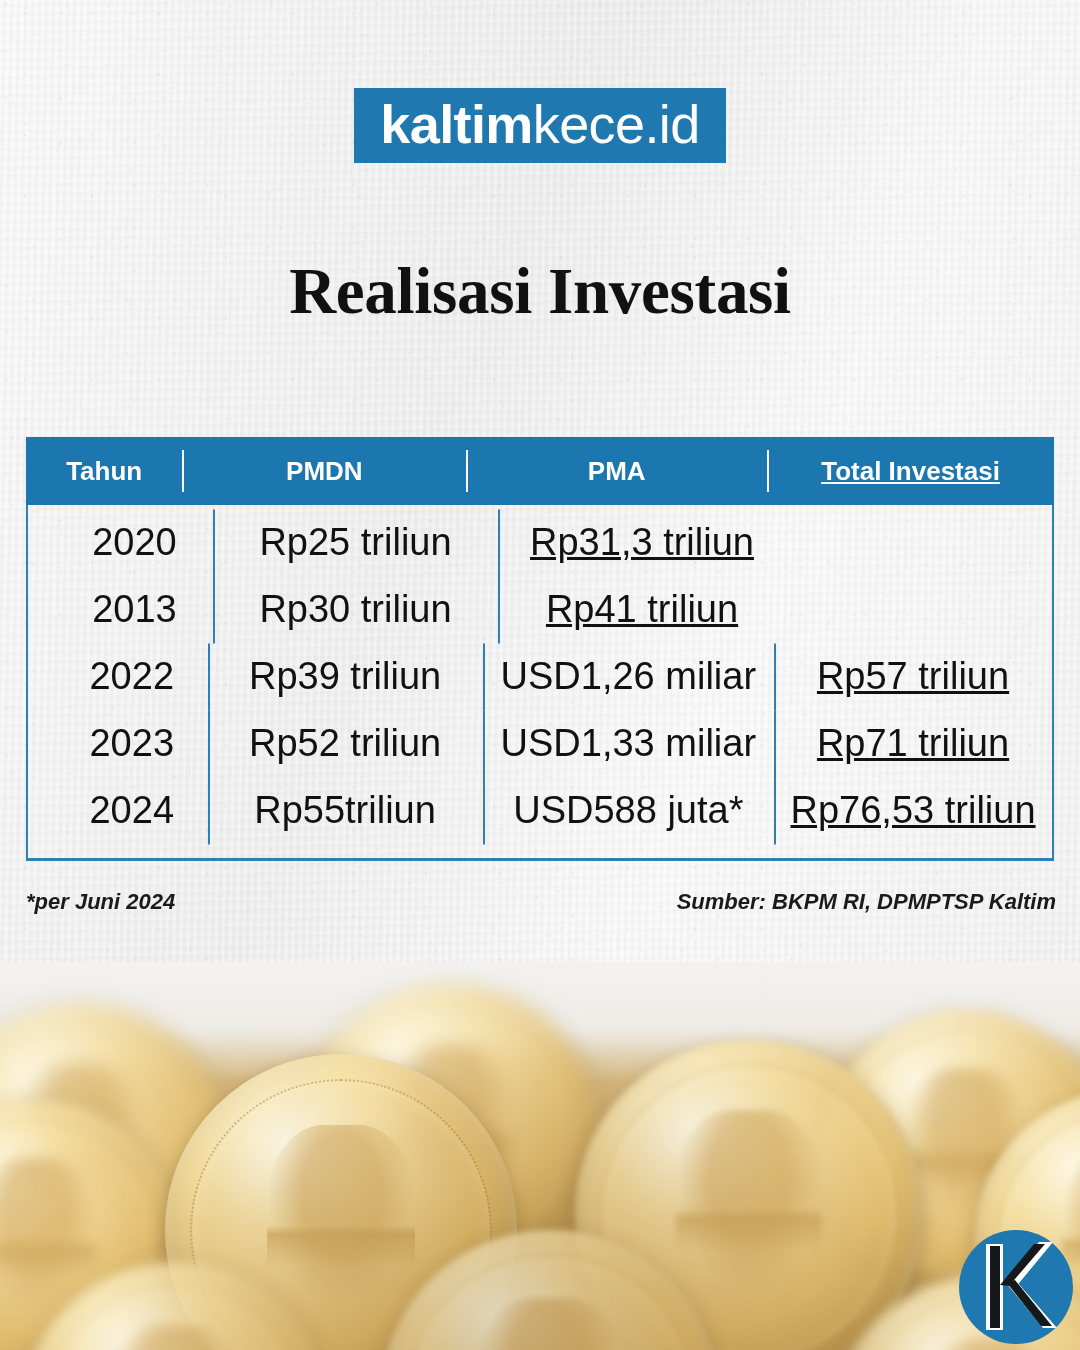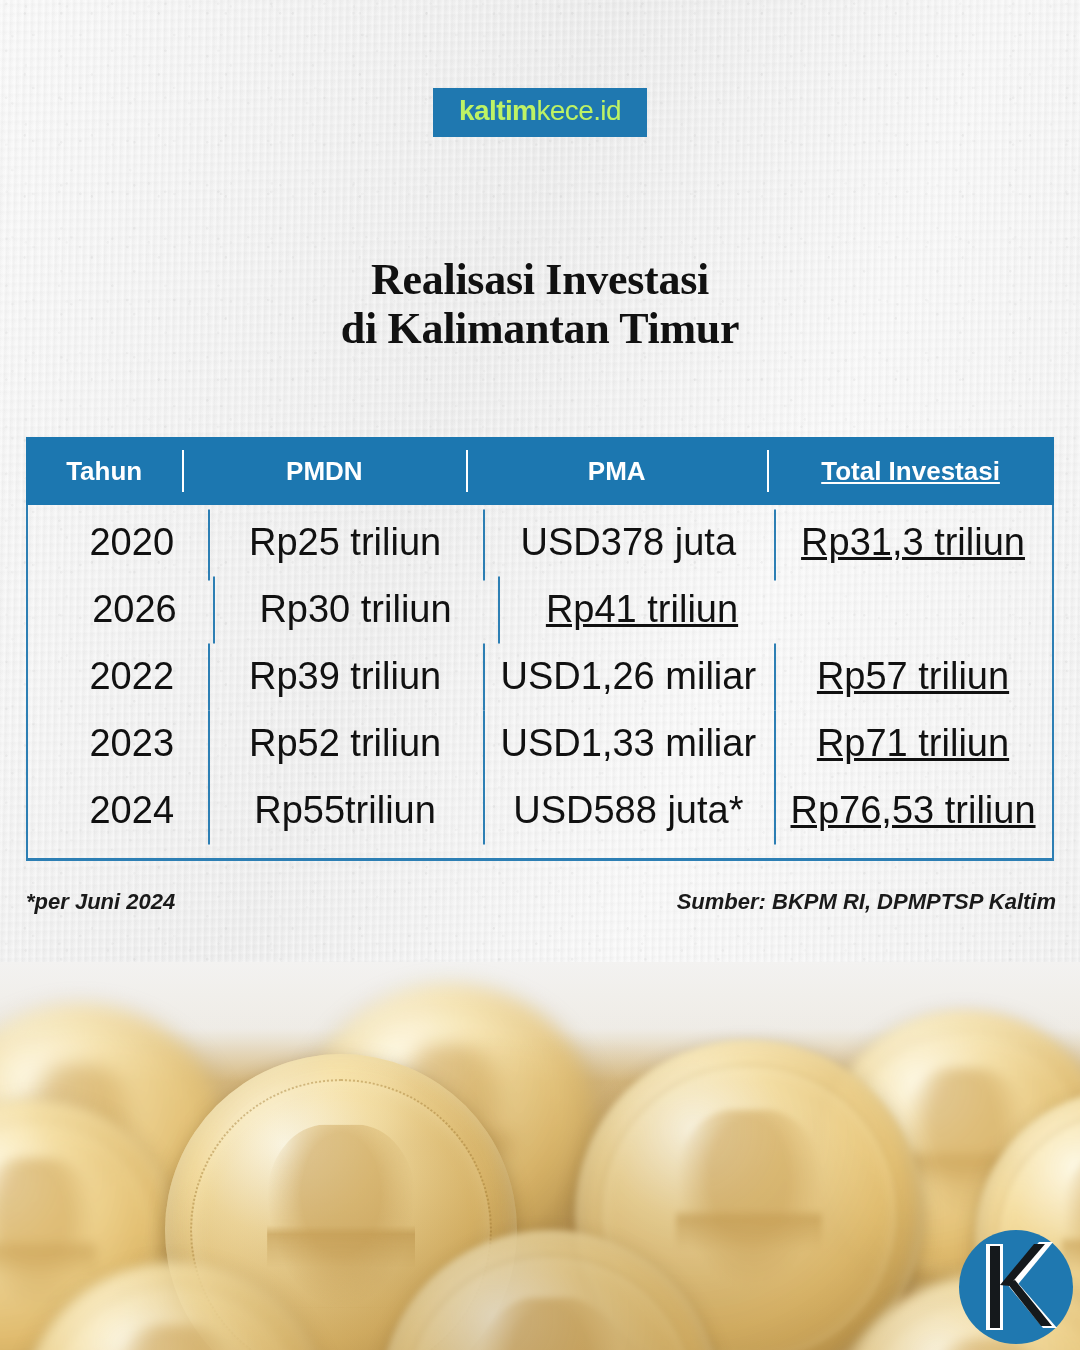--- a/index.html
+++ b/index.html
@@ -59,38 +59,38 @@
     width: 1080px;
     text-align: center;
   }
   #logo-box {
     display: inline-block;
     background: #1f78b0;
     padding: 9px 26px 12px 26px;
     line-height: 1;
   }
   #logo-text {
-    font-size: 28px;
+    font-size: 54px;
     letter-spacing: -0.6px;
-    color: #bef264;
+    color: #ffffff;
     white-space: nowrap;
   }
   #logo-bold { font-weight: 700; }
   #logo-light { font-weight: 400; }
 
   
   #title {
     position: absolute;
     top: 255px;
     left: 0;
     width: 1080px;
     text-align: center;
     font-family: "Liberation Serif", "DejaVu Serif", serif;
     font-weight: 700;
-    font-size: 44px;
+    font-size: 65px;
     line-height: 1.12;
     color: #111111;
     letter-spacing: -0.3px;
   }
 
   
   #table {
     position: absolute;
     left: 26px;
     top: 437px;
@@ -255,43 +255,41 @@
   <div id="paper-streaks"></div>
 
   <div id="logo-wrap">
     <div id="logo-box">
       <span id="logo-text"><span id="logo-bold">kaltim</span><span id="logo-light">kece.id</span></span>
     </div>
   </div>
 
   <div id="title">
     <div>Realisasi Investasi</div>
-    <div>di Kalimantan Timur</div>
   </div>
 
   <div id="table">
 
     <div id="thead">
       <div class="cell c-year">Tahun</div>
       <div class="cell c-pmdn">PMDN</div>
       <div class="cell c-pma">PMA</div>
       <div class="cell c-total">Total Investasi</div>
     </div>
 
     <div id="tbody">
 
       <div class="row">
         <div class="cell c-year">2020</div>
         <div class="cell c-pmdn">Rp25 triliun</div>
-        <div class="cell c-pma">USD378 juta</div>
         <div class="cell c-total">Rp31,3 triliun</div>
       </div>
 
       <div class="row">
-        <div class="cell c-year">2026</div>
+        <div class="cell c-year">2013</div>
         <div class="cell c-pmdn">Rp30 triliun</div>
         <div class="cell c-total">Rp41 triliun</div>
       </div>
 
       <div class="row">
         <div class="cell c-year">2022</div>
         <div class="cell c-pmdn">Rp39 triliun</div>
         <div class="cell c-pma">USD1,26 miliar</div>
         <div class="cell c-total">Rp57 triliun</div>
       </div>

